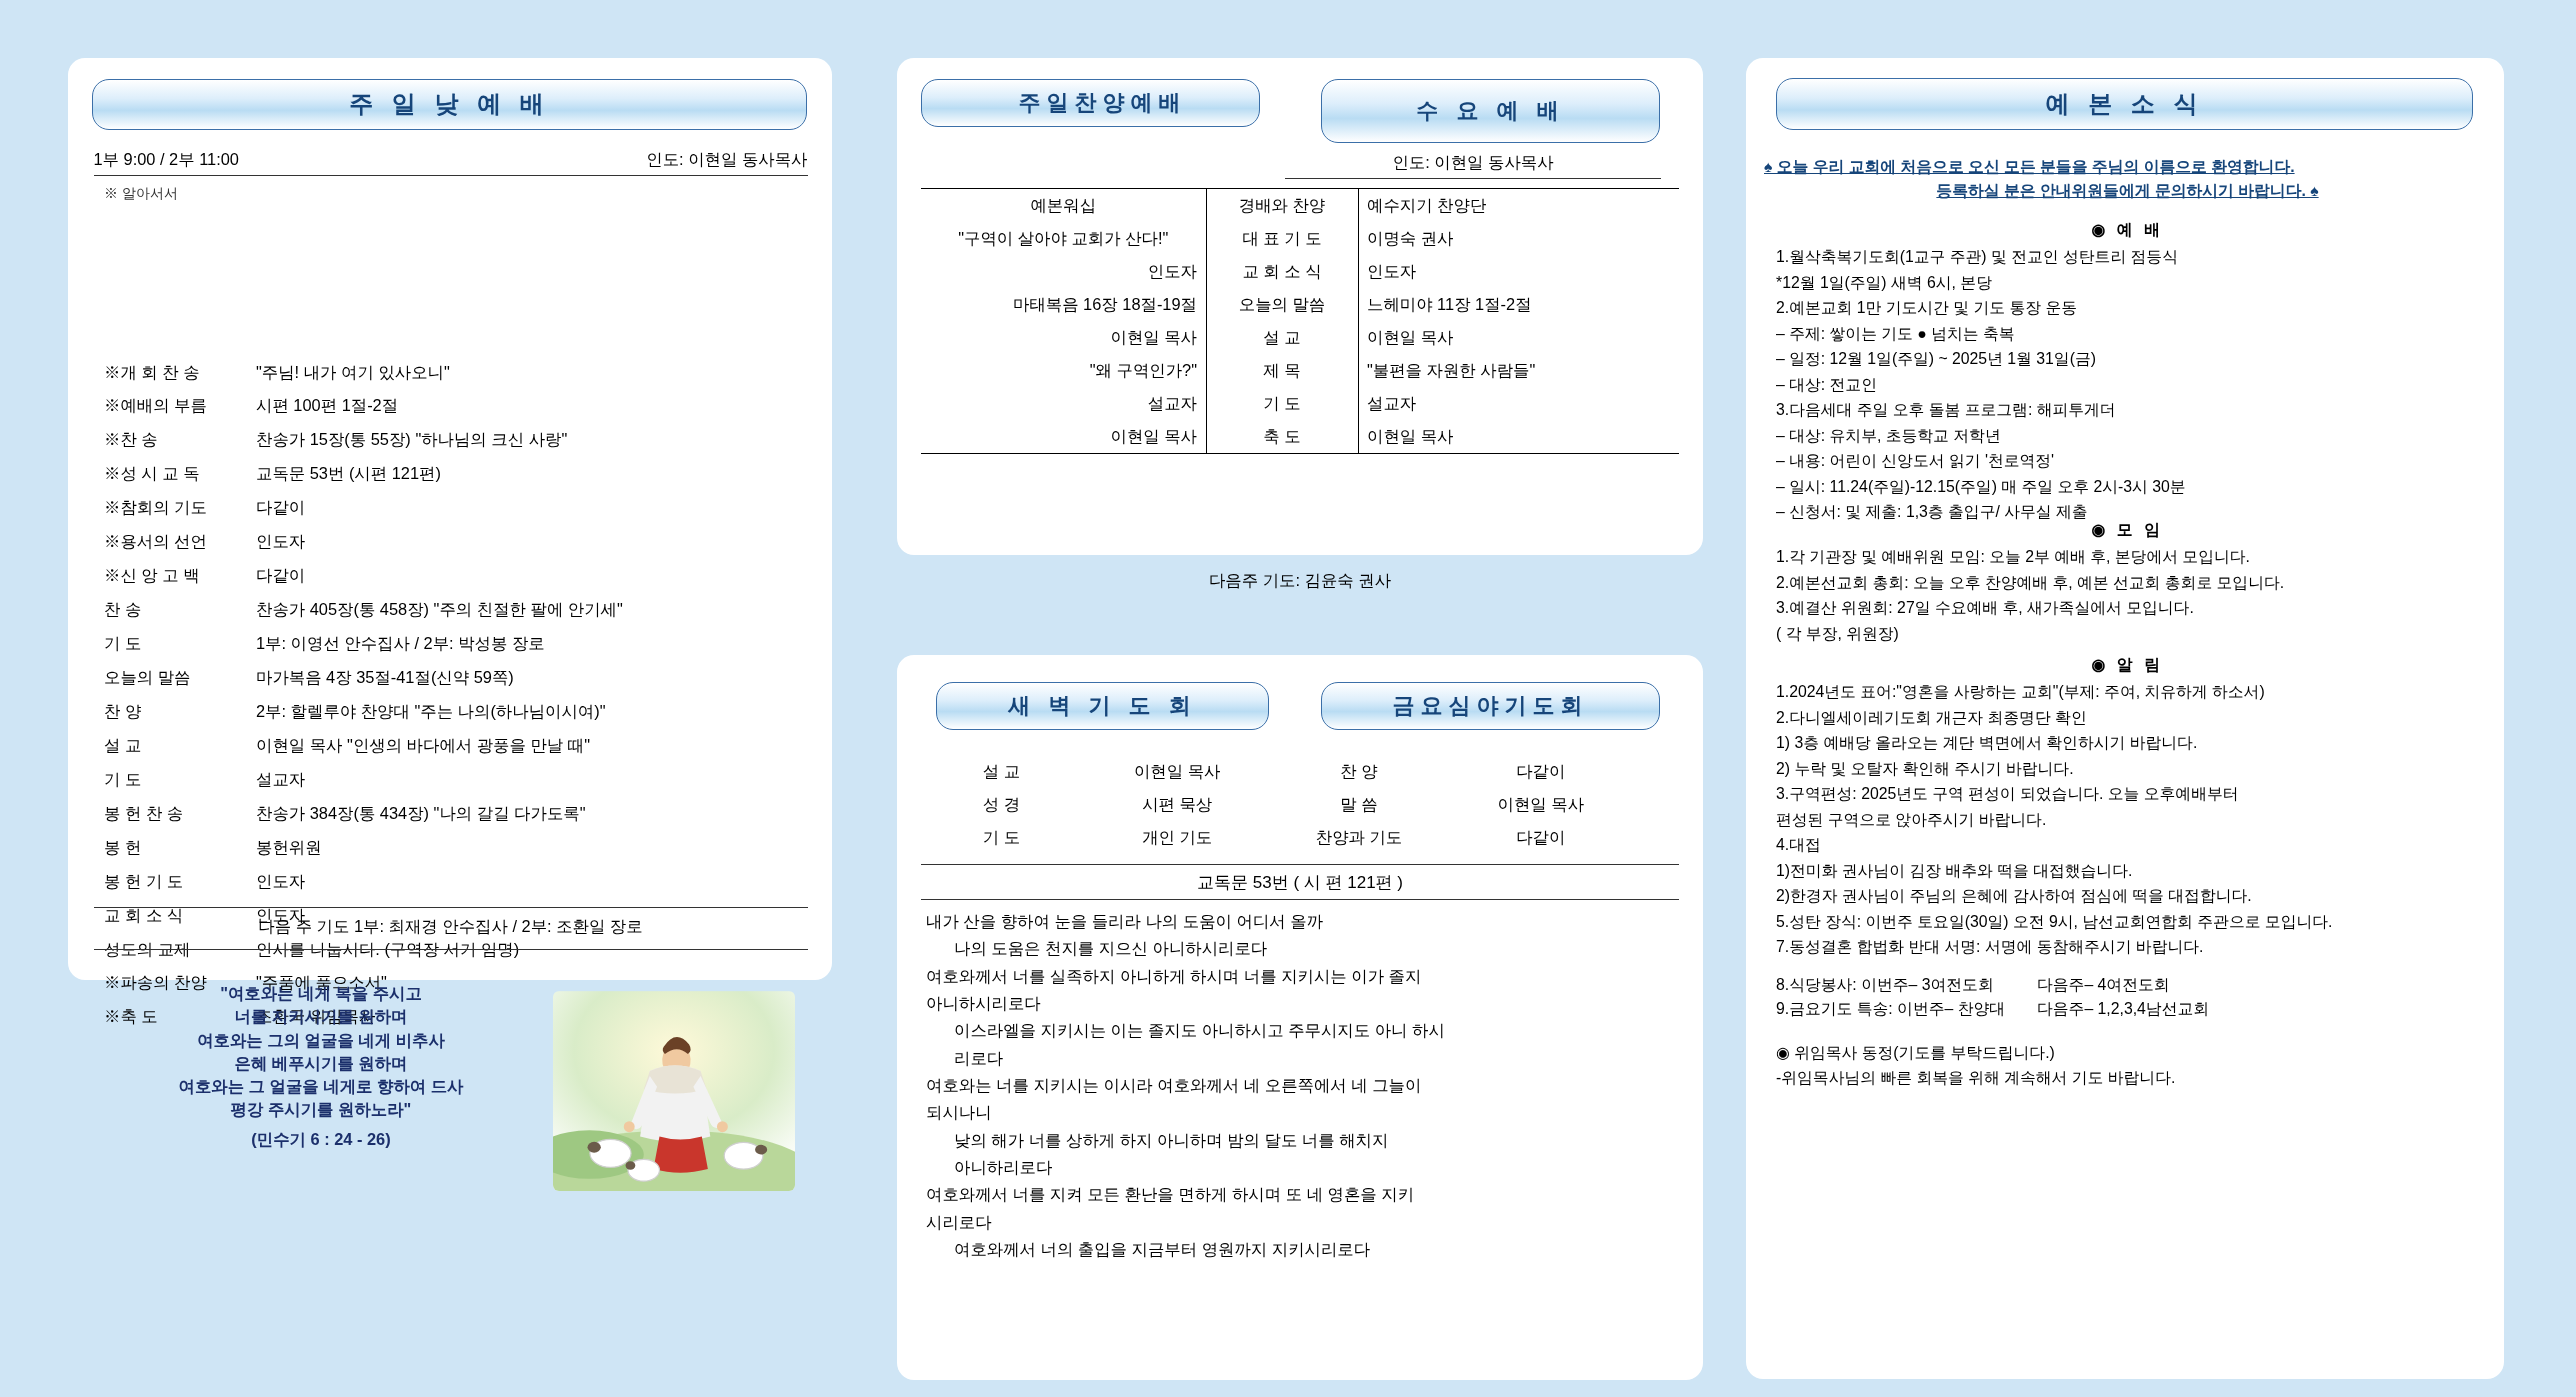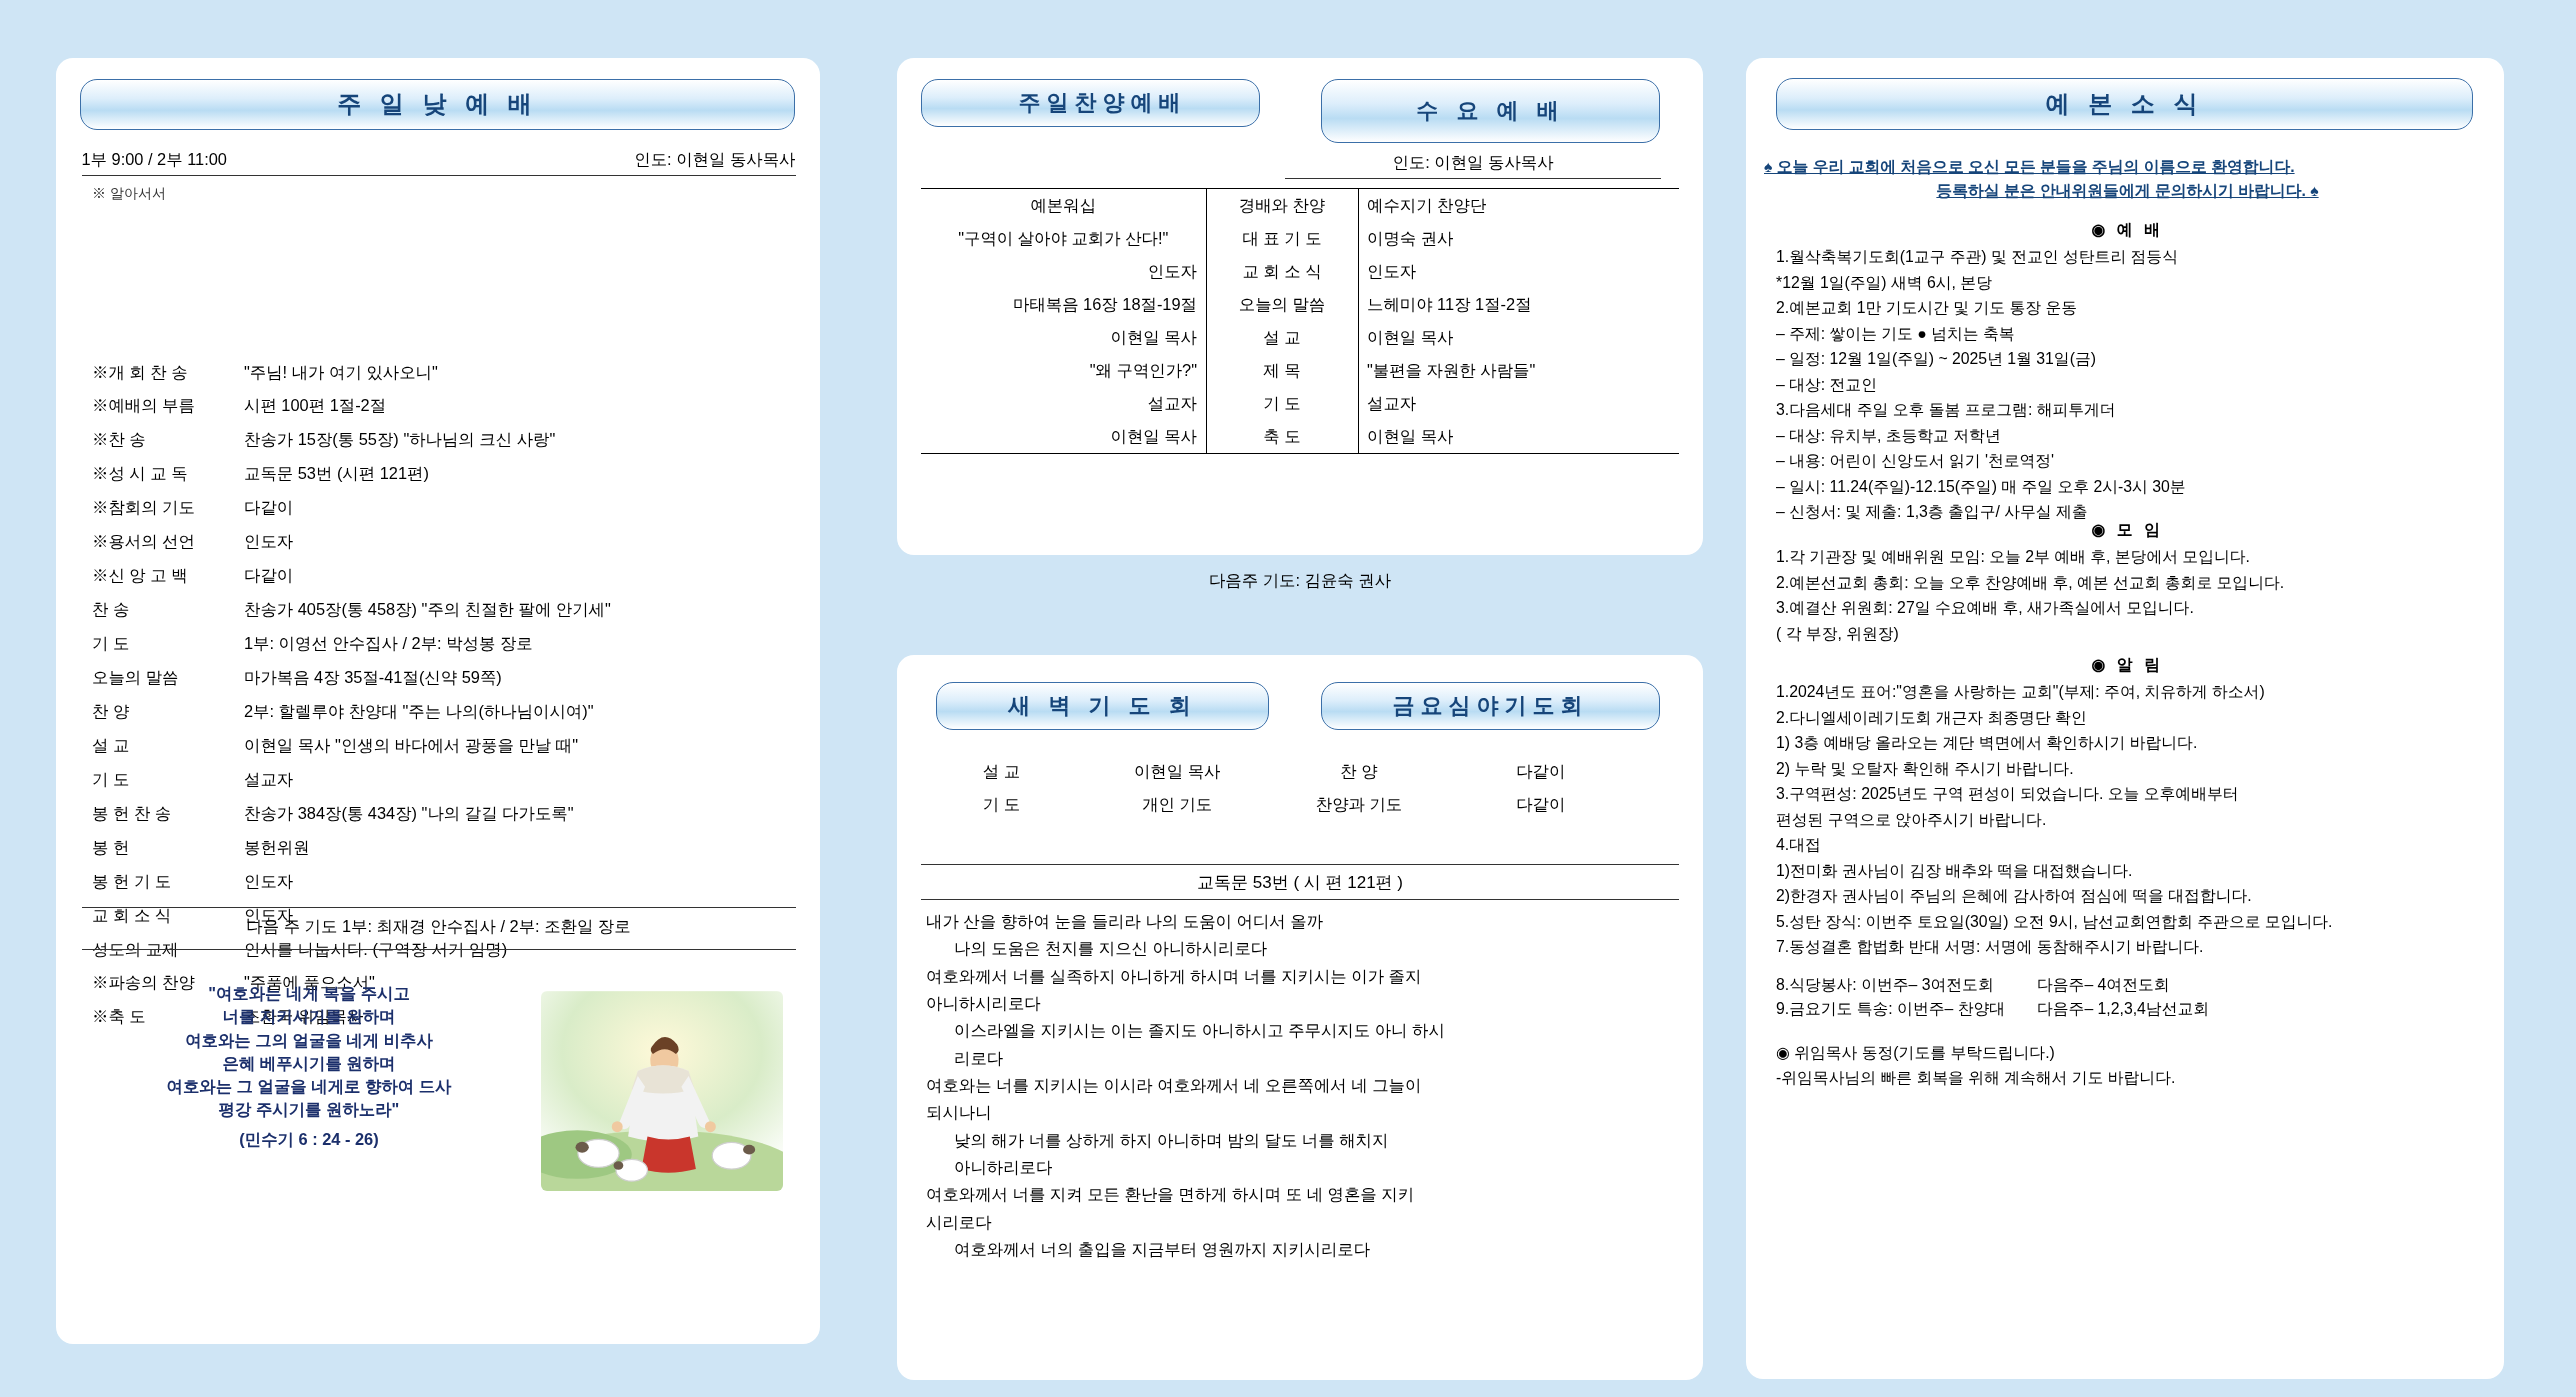--- a/index.html
+++ b/index.html
@@ -12,21 +12,21 @@
     color: #000;
     overflow: hidden;
   }
   .page { position: relative; width: 2576px; height: 1397px; }
 
   .panel {
     position: absolute;
     background: #ffffff;
     border-radius: 17px;
   }
-  #panel-left   { left: 56px;  top: 58px;  width: 764px; height: 1286px; }
+  #panel-left   { left: 68px;  top: 58px;  width: 764px; height: 922px; }
 
   
   .pill {
     border: 1.2px solid #3b6fa8;
     border-radius: 17px;
     background: linear-gradient(to bottom, #ffffff 0%, #ddeefb 38%, #b9dcf3 62%, #ffffff 100%);
     text-align: center;
     font-weight: bold;
     color: #16457a;
     letter-spacing: 6px;
@@ -323,20 +323,26 @@
 
   <table class="tbl" id="m-tbl2">
       <tbody>
         <tr>
           <td class="d1 cell-c">설   교</td>
           <td class="d2 cell-c">이현일 목사</td>
           <td class="d3 cell-c">찬        양</td>
           <td class="d4 cell-c">다같이</td>
         </tr>
         <tr>
+          <td class="d1 cell-c">성   경</td>
+          <td class="d2 cell-c">시편 묵상</td>
+          <td class="d3 cell-c">말        씀</td>
+          <td class="d4 cell-c">이현일 목사</td>
+        </tr>
+        <tr>
           <td class="d1 cell-c">기   도</td>
           <td class="d2 cell-c">개인 기도</td>
           <td class="d3 cell-c">찬양과 기도</td>
           <td class="d4 cell-c">다같이</td>
         </tr>
       </tbody>
     </table>
 
   <div id="m-scr-head">교독문 53번 ( 시 편  121편 )</div>
   <div id="m-scr">

